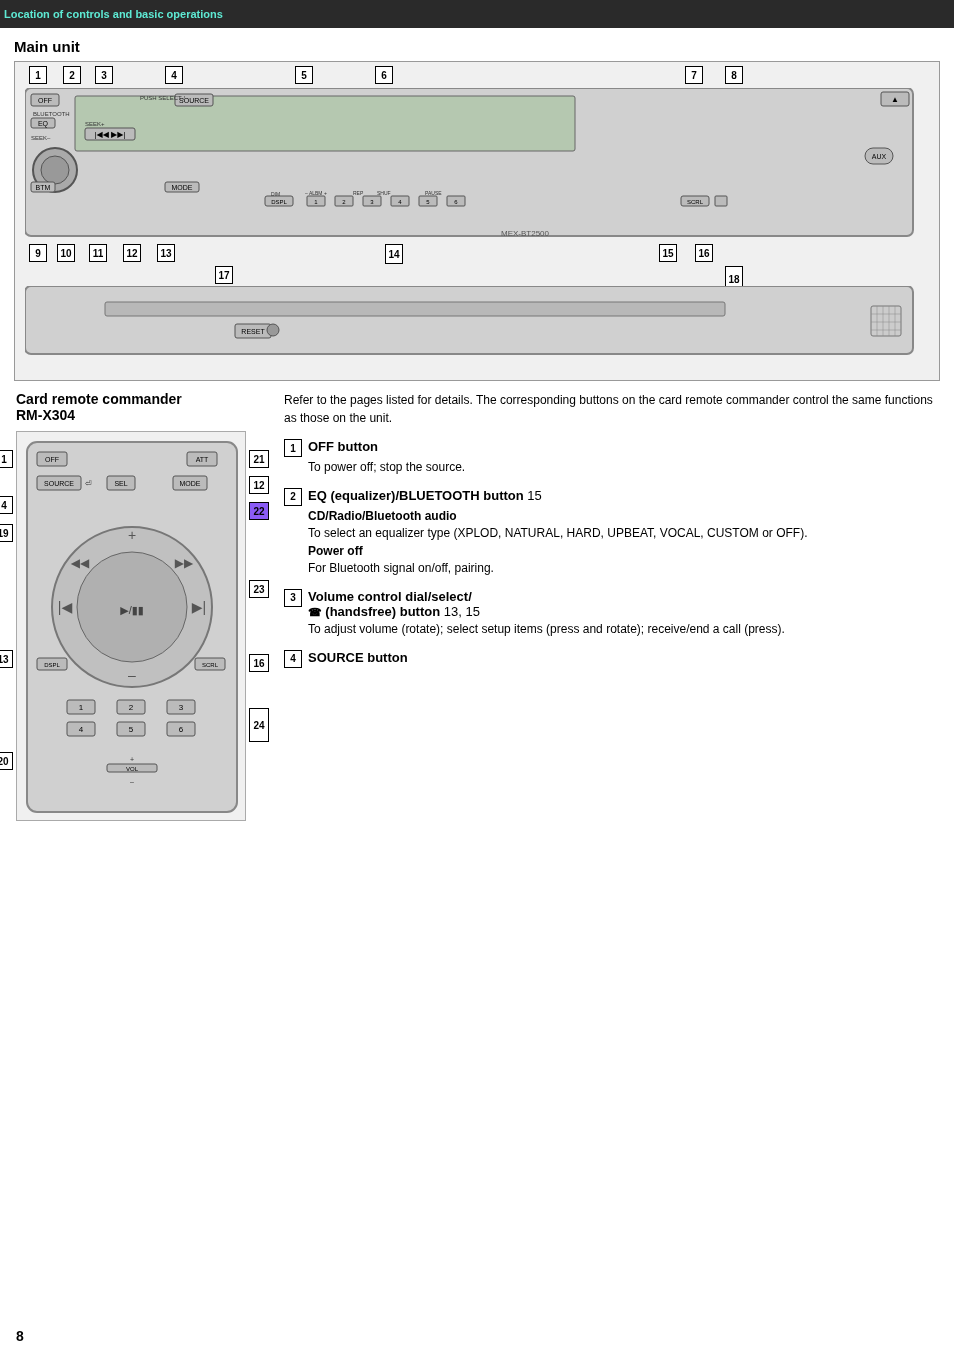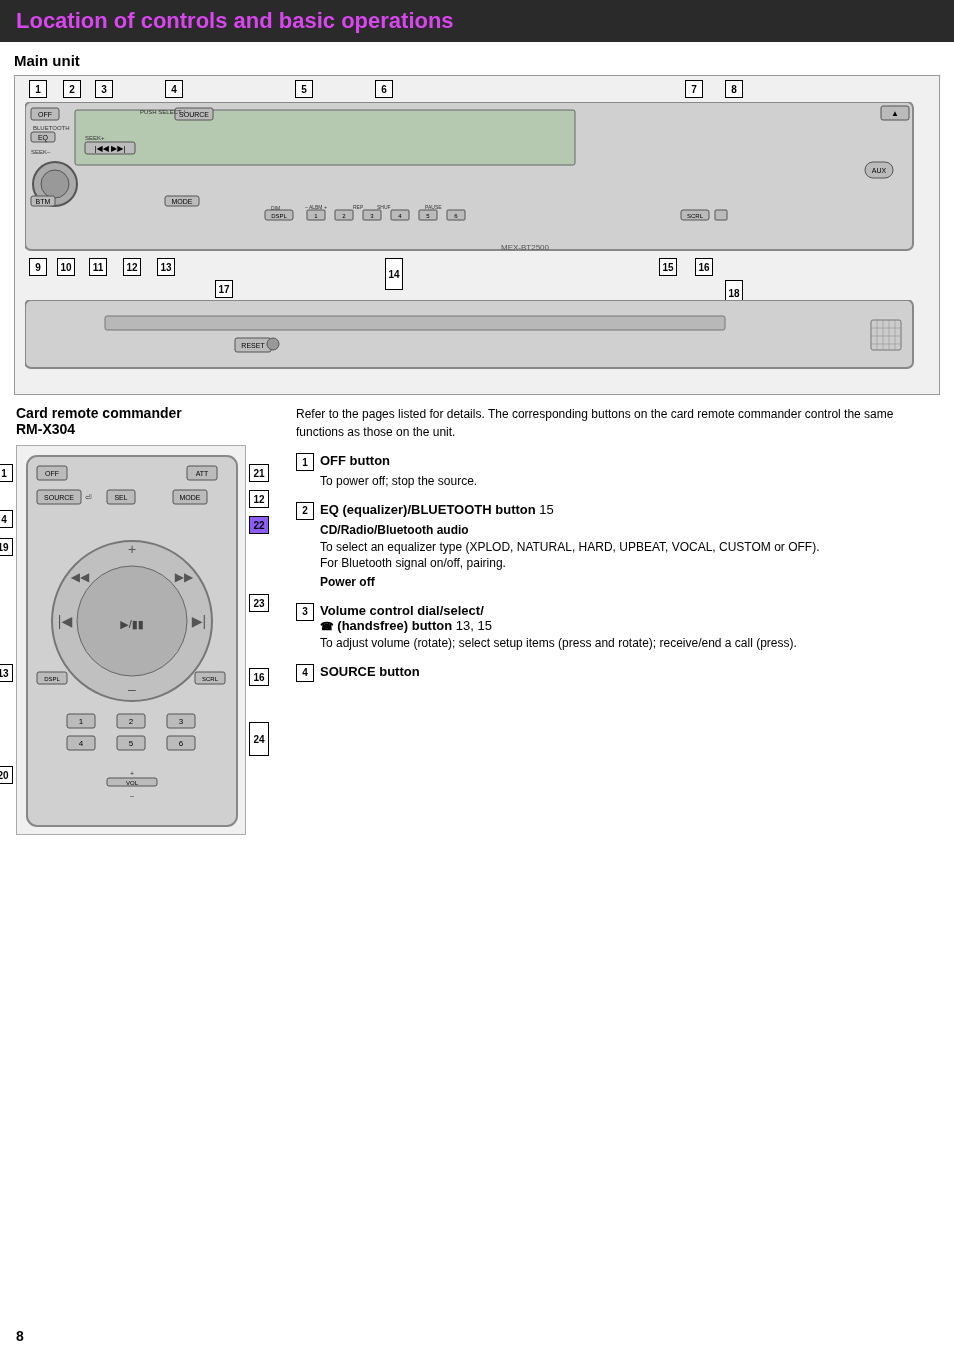--- a/index.html
+++ b/index.html
@@ -6,36 +6,36 @@
     body {
       width: 954px;
       min-height: 1352px;
       background: #fff;
       font-family: Arial, Helvetica, sans-serif;
       font-size: 13px;
       color: #000;
     }
     .page-header {
       background: #2a2a2a;
-      color: #d946ef;
-      padding: 8px 16px;
-      font-size: 22px;
+      color: #5eead4;
+      padding: 8px 4px;
+      font-size: 11px;
       font-weight: bold;
       margin-bottom: 10px;
     }
     .section-title {
       font-size: 15px;
       font-weight: bold;
       margin: 8px 16px 6px 16px;
     }
     
     .lower-section {
       display: flex;
       margin: 0 16px;
-      gap: 20px;
+      gap: 8px;
       align-items: flex-start;
     }
     
     .card-remote-area {
       width: 230px;
       flex-shrink: 0;
     }
     .card-remote-title {
       font-size: 14px;
       font-weight: bold;
@@ -181,21 +181,21 @@
 
       <text x="500" y="148" text-anchor="middle" font-size="8" fill="#555">MEX-BT2500</text>
     </svg>
 
     <div style="position:absolute;top:182px;left:0;width:100%;">
       <span style="position:absolute;left:14px;border:1.5px solid #000;min-width:18px;height:18px;display:inline-flex;align-items:center;justify-content:center;font-size:10px;font-weight:bold;background:#fff;">9</span>
       <span style="position:absolute;left:42px;border:1.5px solid #000;min-width:18px;height:18px;display:inline-flex;align-items:center;justify-content:center;font-size:10px;font-weight:bold;background:#fff;">10</span>
       <span style="position:absolute;left:74px;border:1.5px solid #000;min-width:18px;height:18px;display:inline-flex;align-items:center;justify-content:center;font-size:10px;font-weight:bold;background:#fff;">11</span>
       <span style="position:absolute;left:108px;border:1.5px solid #000;min-width:18px;height:18px;display:inline-flex;align-items:center;justify-content:center;font-size:10px;font-weight:bold;background:#fff;">12</span>
       <span style="position:absolute;left:142px;border:1.5px solid #000;min-width:18px;height:18px;display:inline-flex;align-items:center;justify-content:center;font-size:10px;font-weight:bold;background:#fff;">13</span>
-      <span style="position:absolute;left:370px;border:1.5px solid #000;min-width:18px;height:32px;display:inline-flex;align-items:center;justify-content:center;font-size:10px;font-weight:bold;background:#fff;">14</span>
+      <span style="position:absolute;left:370px;border:1.5px solid #000;min-width:18px;height:20px;display:inline-flex;align-items:center;justify-content:center;font-size:10px;font-weight:bold;background:#fff;">14</span>
       <span style="position:absolute;left:644px;border:1.5px solid #000;min-width:18px;height:18px;display:inline-flex;align-items:center;justify-content:center;font-size:10px;font-weight:bold;background:#fff;">15</span>
       <span style="position:absolute;left:680px;border:1.5px solid #000;min-width:18px;height:18px;display:inline-flex;align-items:center;justify-content:center;font-size:10px;font-weight:bold;background:#fff;">16</span>
     </div>
 
     <div style="position:absolute;top:204px;left:0;width:100%;">
       <span style="position:absolute;left:200px;border:1.5px solid #000;min-width:18px;height:18px;display:inline-flex;align-items:center;justify-content:center;font-size:10px;font-weight:bold;background:#fff;">17</span>
       <span style="position:absolute;left:710px;border:1.5px solid #000;min-width:18px;height:26px;display:inline-flex;align-items:center;justify-content:center;font-size:10px;font-weight:bold;background:#fff;">18</span>
     </div>
 
     <svg style="position:absolute;top:224px;left:10px;width:900px;height:72px;" viewBox="0 0 900 72">
@@ -315,22 +315,22 @@
     </div>
 
     <div class="desc-item">
       <div class="desc-header">
         <span class="desc-num">2</span>
         <span class="desc-title"><span>EQ (equalizer)/BLUETOOTH button</span>&nbsp;<span style="font-weight:normal;">15</span></span>
       </div>
       <div class="desc-body">
         <div style="font-weight:bold;">CD/Radio/Bluetooth audio</div>
         <div>To select an equalizer type (XPLOD, NATURAL, HARD, UPBEAT, VOCAL, CUSTOM or OFF).</div>
+        <div style="font-weight:bold;margin-top:2px;">Power off</div>
         <div>For Bluetooth signal on/off, pairing.</div>
-        <div style="font-weight:bold;margin-top:2px;">Power off</div>
       </div>
     </div>
 
     <div class="desc-item">
       <div class="desc-header">
         <span class="desc-num">3</span>
         <span class="desc-title">
           <span>Volume control dial/select/</span><br>
           <span style="font-size:11px;">☎</span>&nbsp;<span>(handsfree) button</span>&nbsp;<span style="font-weight:normal;">13, 15</span>
         </span>

